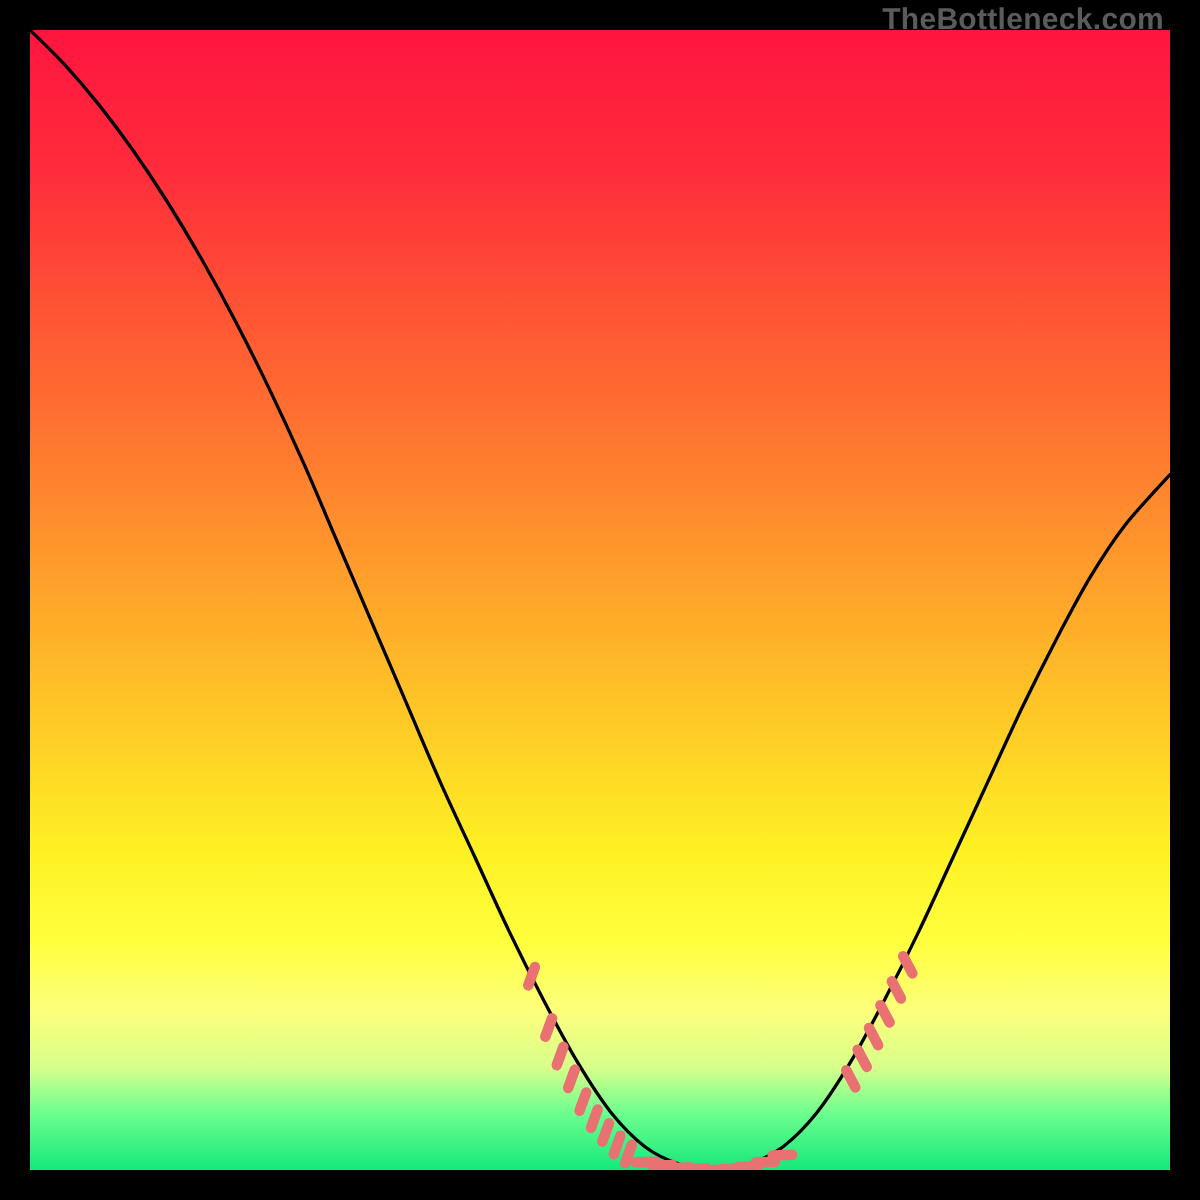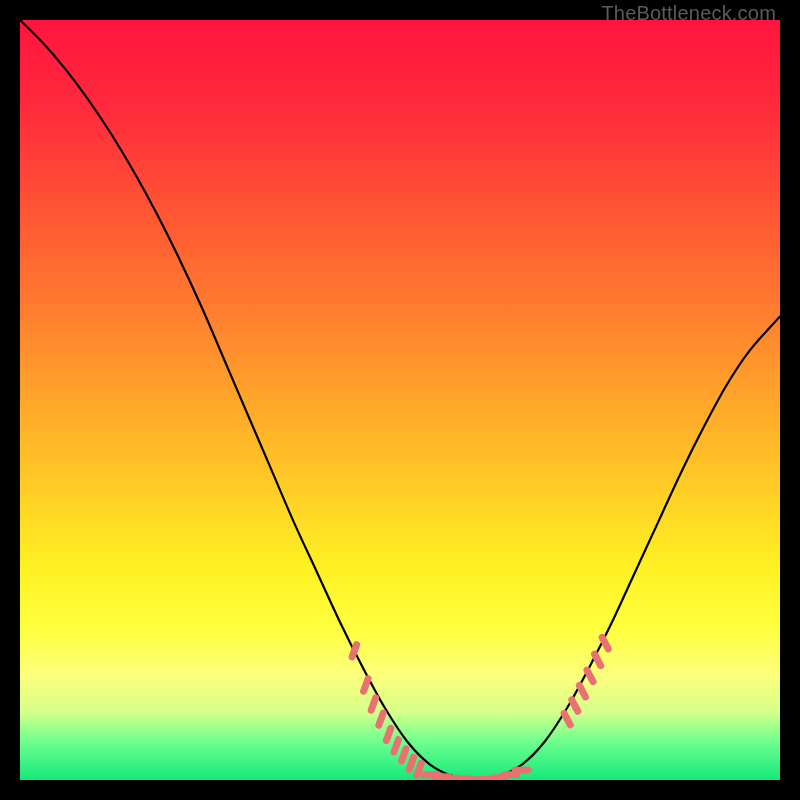--- a/index.html
+++ b/index.html
@@ -25,21 +25,21 @@
     top: 0;
     width: 760px;
     height: 760px;
   }
   .attribution {
     position: absolute;
     top: 2px;
     right: 24px;
     color: #5b5b5b;
     font-size: 20px;
-    font-weight: 400;
+    font-weight: 700;
     letter-spacing: 0.2px;
   }
   svg {
     display: block;
   }
 </style>
 </head>
 <body>
 
 <div class="frame">

